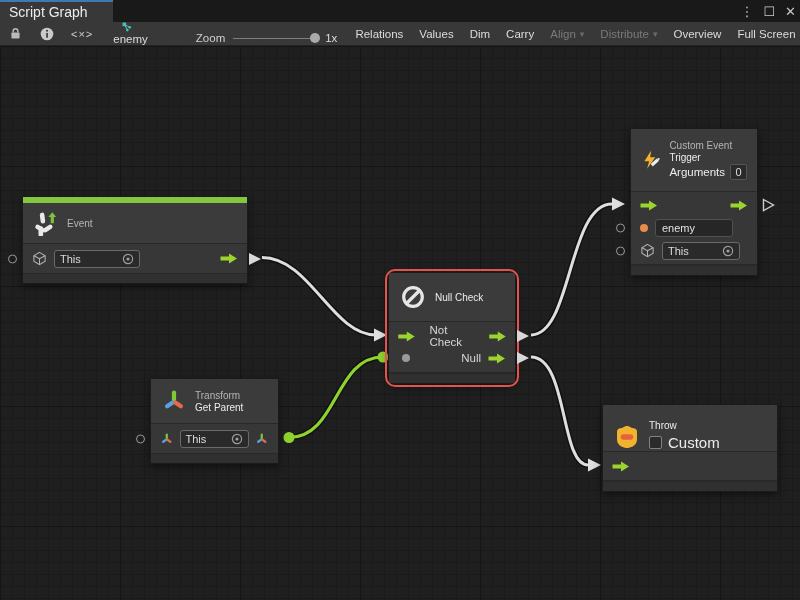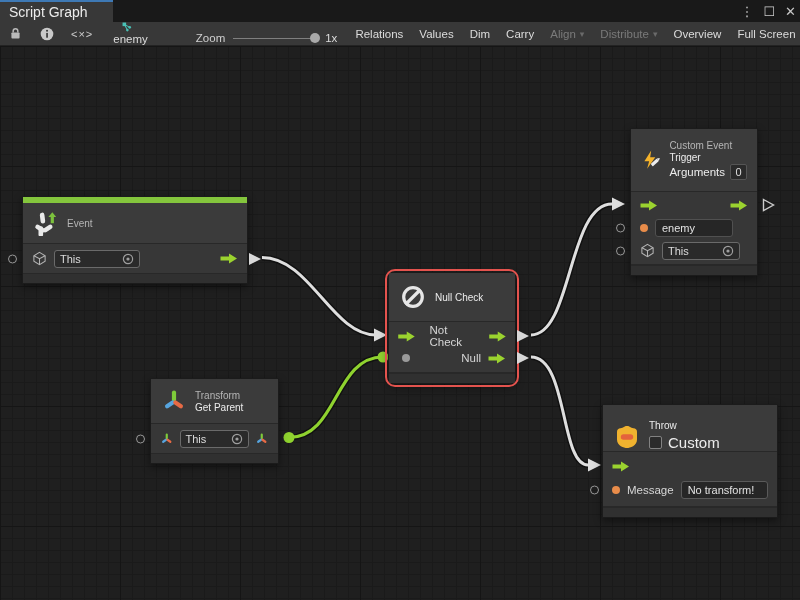--- a/index.html
+++ b/index.html
@@ -365,26 +365,18 @@
         </span>
       </div>
     </div>
     <div class="hr"></div>
     <div class="nbody" style="padding:3px 0;">
       <div class="row" style="height:22px;">
         <svg width="18" height="11" viewBox="0 0 17 11">
           <path d="M0 3.5 H8.5 V0.5 L16.5 5.5 L8.5 10.5 V7.5 H0 Z" fill="#9bd32f"></path>
         </svg>
       </div>
-      <div class="row" style="height:26px;">
-        <span class="pc" style="left:-13px;"></span>
-        <span class="dot orange"></span>
-        <span class="plabel">Message</span>
-        <div class="vfield" style="flex:1; border-color:#5a5a5a;">
-          <span>No transform!</span>
-        </div>
-      </div>
     </div>
     <div class="hr"></div>
     <div class="nfoot"></div>
   </div>
 
 </div>
 
 </body></html>

